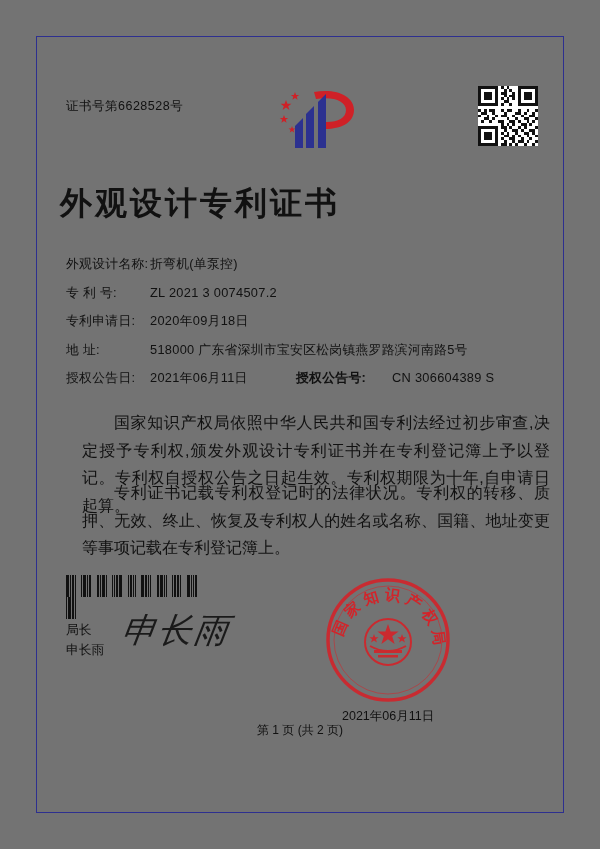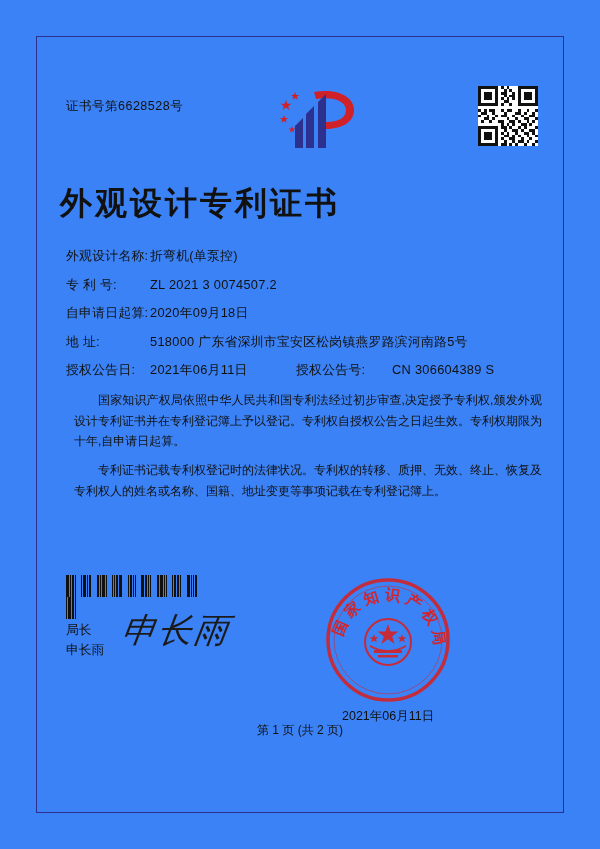--- a/index.html
+++ b/index.html
@@ -10,21 +10,21 @@
   body {
     width: 600px;
     height: 849px;
     font-family: "Liberation Sans", sans-serif;
     overflow: hidden;
   }
   .page {
     position: relative;
     width: 600px;
     height: 849px;
-    background: #3b82f6;
+    background: #737373;
     box-sizing: border-box;
   }
   .border-frame {
     position: absolute;
     left: 36px;
     top: 36px;
     right: 36px;
     bottom: 36px;
     border: 1.5px solid #2d2f8f;
     box-sizing: border-box;
@@ -81,20 +81,21 @@
     left: 6px;
     top: 188px;
     width: 470px;
   }
   .row {
     display: flex;
     align-items: baseline;
     margin-bottom: 11.5px;
     font-size: 12.8px;
     color: #111;
+    margin-top: 8px;
   }
   .label {
     width: 84px;
     flex: 0 0 84px;
     letter-spacing: 0.3px;
     white-space: nowrap;
   }
   .value {
     flex: 1;
     letter-spacing: 0.3px;
@@ -107,32 +108,34 @@
     align-items: flex-start;
   }
   .row.split .half-right {
     flex: 1;
     display: flex;
     align-items: baseline;
   }
   .row.split .half-right .label {
     width: 96px;
     flex: 0 0 96px;
+    font-weight: bold;
   }
 
   
   .para {
     position: absolute;
-    left: 14px;
+    left: 22px;
     width: 468px;
-    font-size: 12px;
+    font-size: 16px;
     line-height: 1.72;
     color: #111;
     text-align: justify;
     text-indent: 2em;
+    margin-top: 19px;
   }
   #para1 { top: 330px; }
   #para2 { top: 400px; }
 
   
   .barcode {
     position: absolute;
     left: 6px;
     top: 515px;
     width: 138px;
@@ -349,21 +352,21 @@
         <div class="value">折弯机(单泵控)</div>
       </div>
 
 
       <div class="row">
         <div class="label">专 利 号:</div>
         <div class="value">ZL 2021 3 0074507.2</div>
       </div>
 
       <div class="row">
-        <div class="label">自申请日起算:</div>
+        <div class="label">专利申请日:</div>
         <div class="value">2020年09月18日</div>
       </div>
 
 
       <div class="row">
         <div class="label">地 址:</div>
         <div class="value">518000 广东省深圳市宝安区松岗镇燕罗路滨河南路5号</div>
       </div>
 
       <div class="row split">

